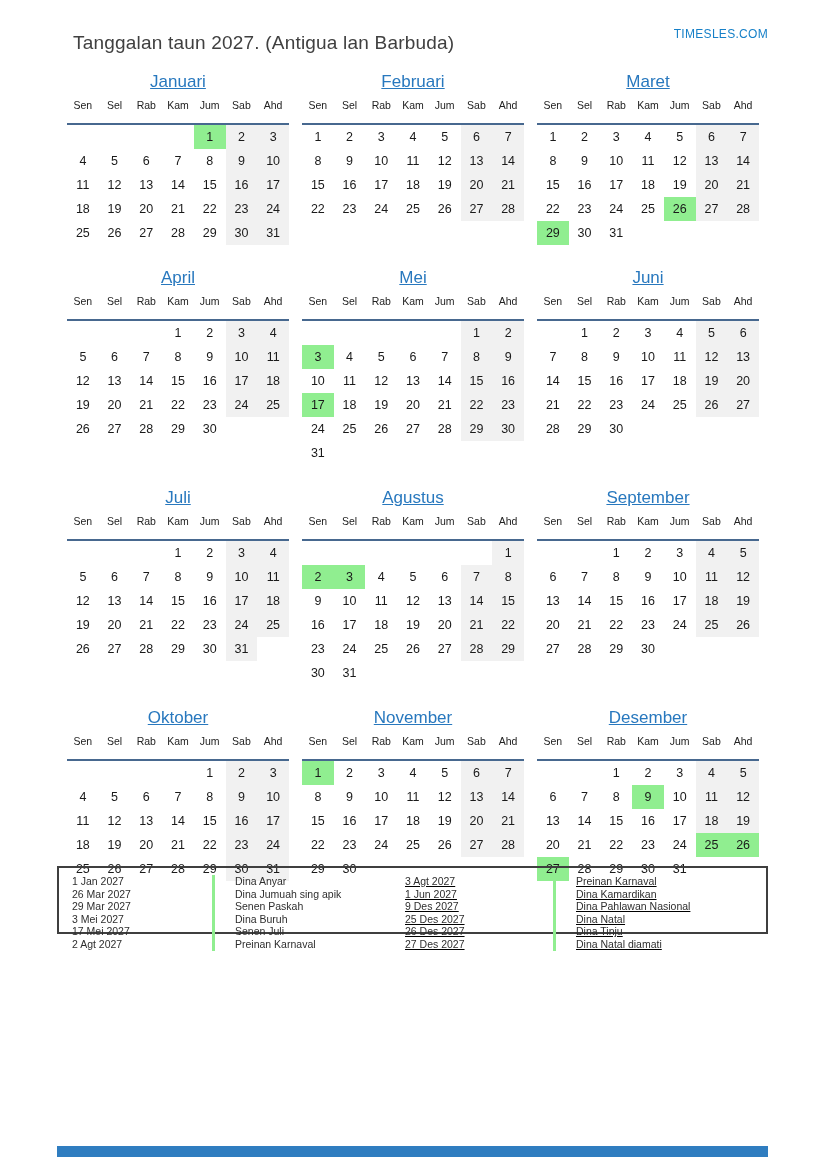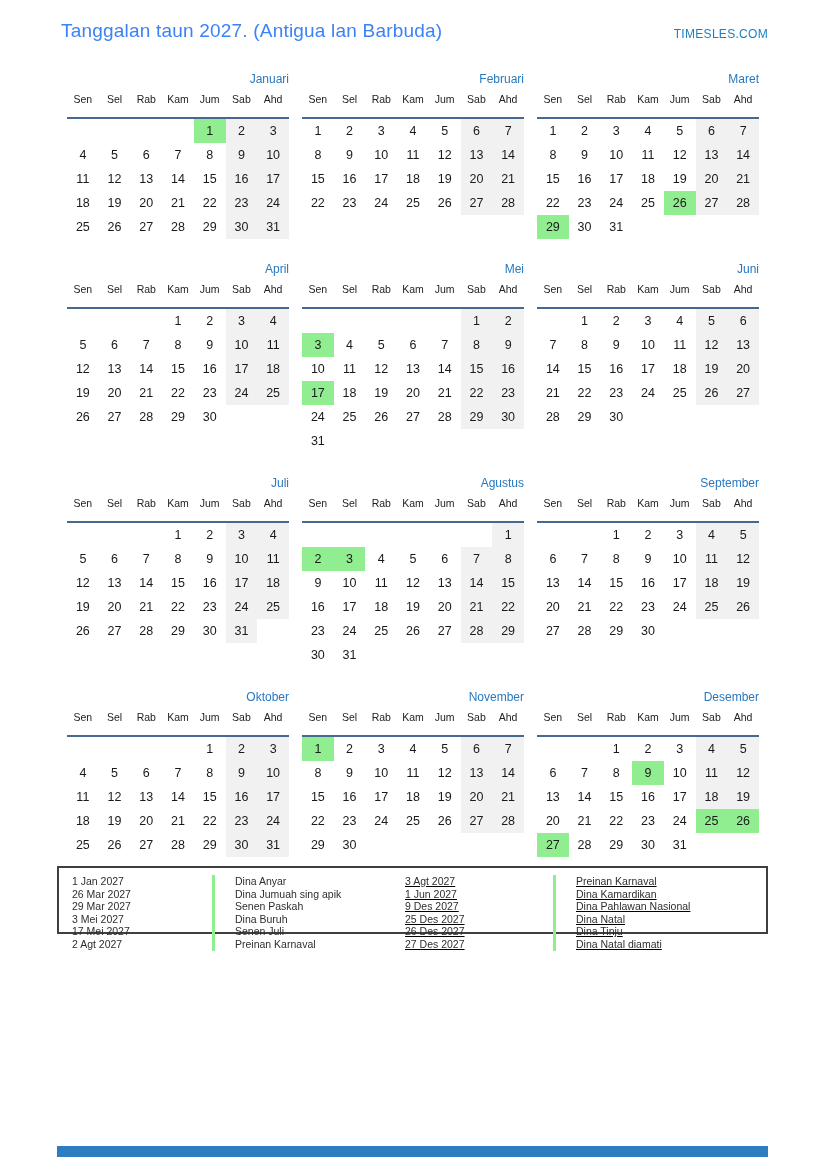--- a/index.html
+++ b/index.html
@@ -4,28 +4,28 @@
 <style>
   html, body { margin:0; padding:0; }
   body {
     width:827px; height:1169px; position:relative; background:#ffffff;
     font-family:"Liberation Sans", sans-serif;
     --accent:#2878be; --link:#1680c8; --rule:#47688f;
     --holiday:#90ee90; --weekend:#f1f1f1; --bar:#2f7dc0; --ink:#1a1a1a;
   }
   .header { position:absolute; top:16px; left:57px; width:711px;
     display:flex; justify-content:space-between; align-items:flex-start; }
-  .page-title { margin:4px; font-size:19px; font-weight:normal; color:#3b82f6; letter-spacing:0.2px; }
+  .page-title { margin:16px; font-size:19px; font-weight:normal; color:#404040; letter-spacing:0.2px; }
   .site-link { font-size:12px; color:var(--link); text-decoration:none; margin-top:11px; letter-spacing:0.3px; cursor:pointer; }
 
   .months-grid { position:absolute; top:72px; left:67px; width:692px;
     display:grid; grid-template-columns:repeat(3, 222px);
     justify-content:space-between; row-gap:23px; }
   .month { width:222px; }
-  .month-title { text-align:right; color:var(--accent); font-size:12px; margin:0 0 7px 0; }
+  .month-title { text-align:center; color:var(--accent); font-size:17px; margin:0 0 7px 0;text-decoration:underline; }
   .weekday-row { display:grid; grid-template-columns:repeat(7,1fr);
     border-bottom:2px solid var(--rule); padding-bottom:12px; }
   .wd { text-align:center; font-size:10.5px; color:#222222; }
   .weeks { display:grid; grid-template-columns:repeat(7,1fr); grid-auto-rows:24px; }
   .day { display:flex; align-items:center; justify-content:center;
     font-size:12.5px; color:var(--ink); }
   .day.weekend { background:var(--weekend); }
   .day.holiday { background:var(--holiday); }
 
   .legend { position:absolute; top:866px; left:57px; width:711px; height:68px;

